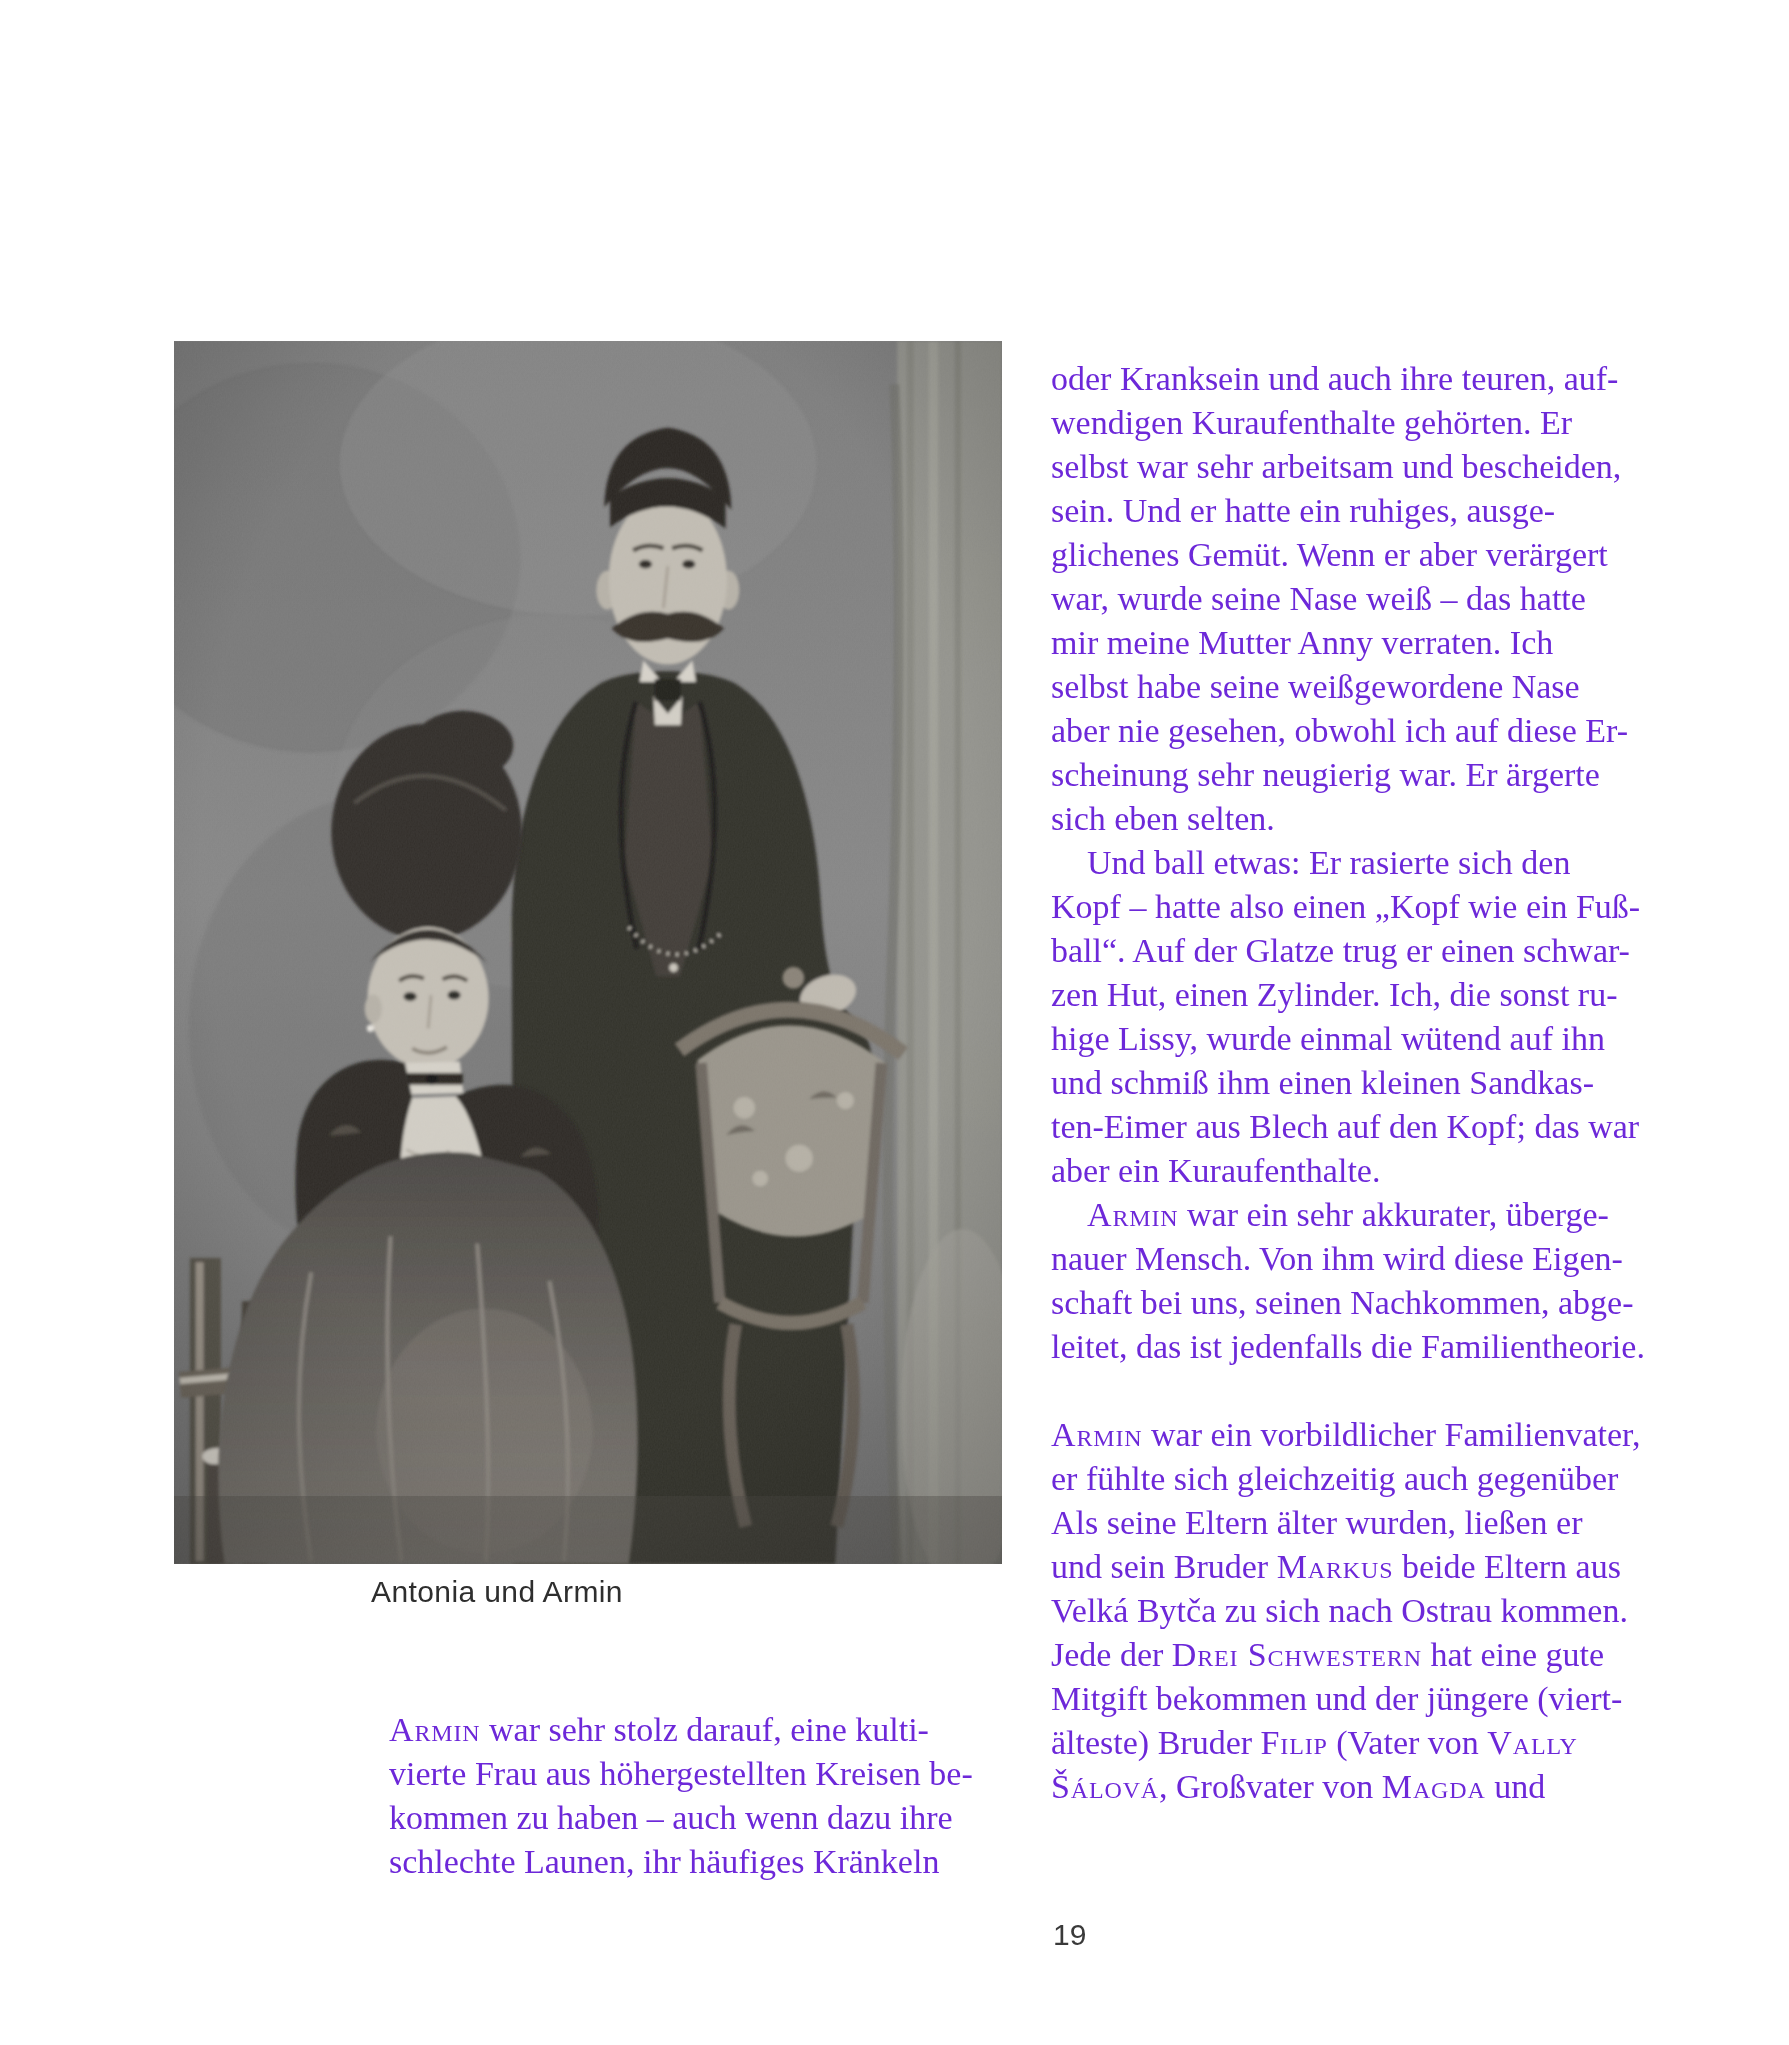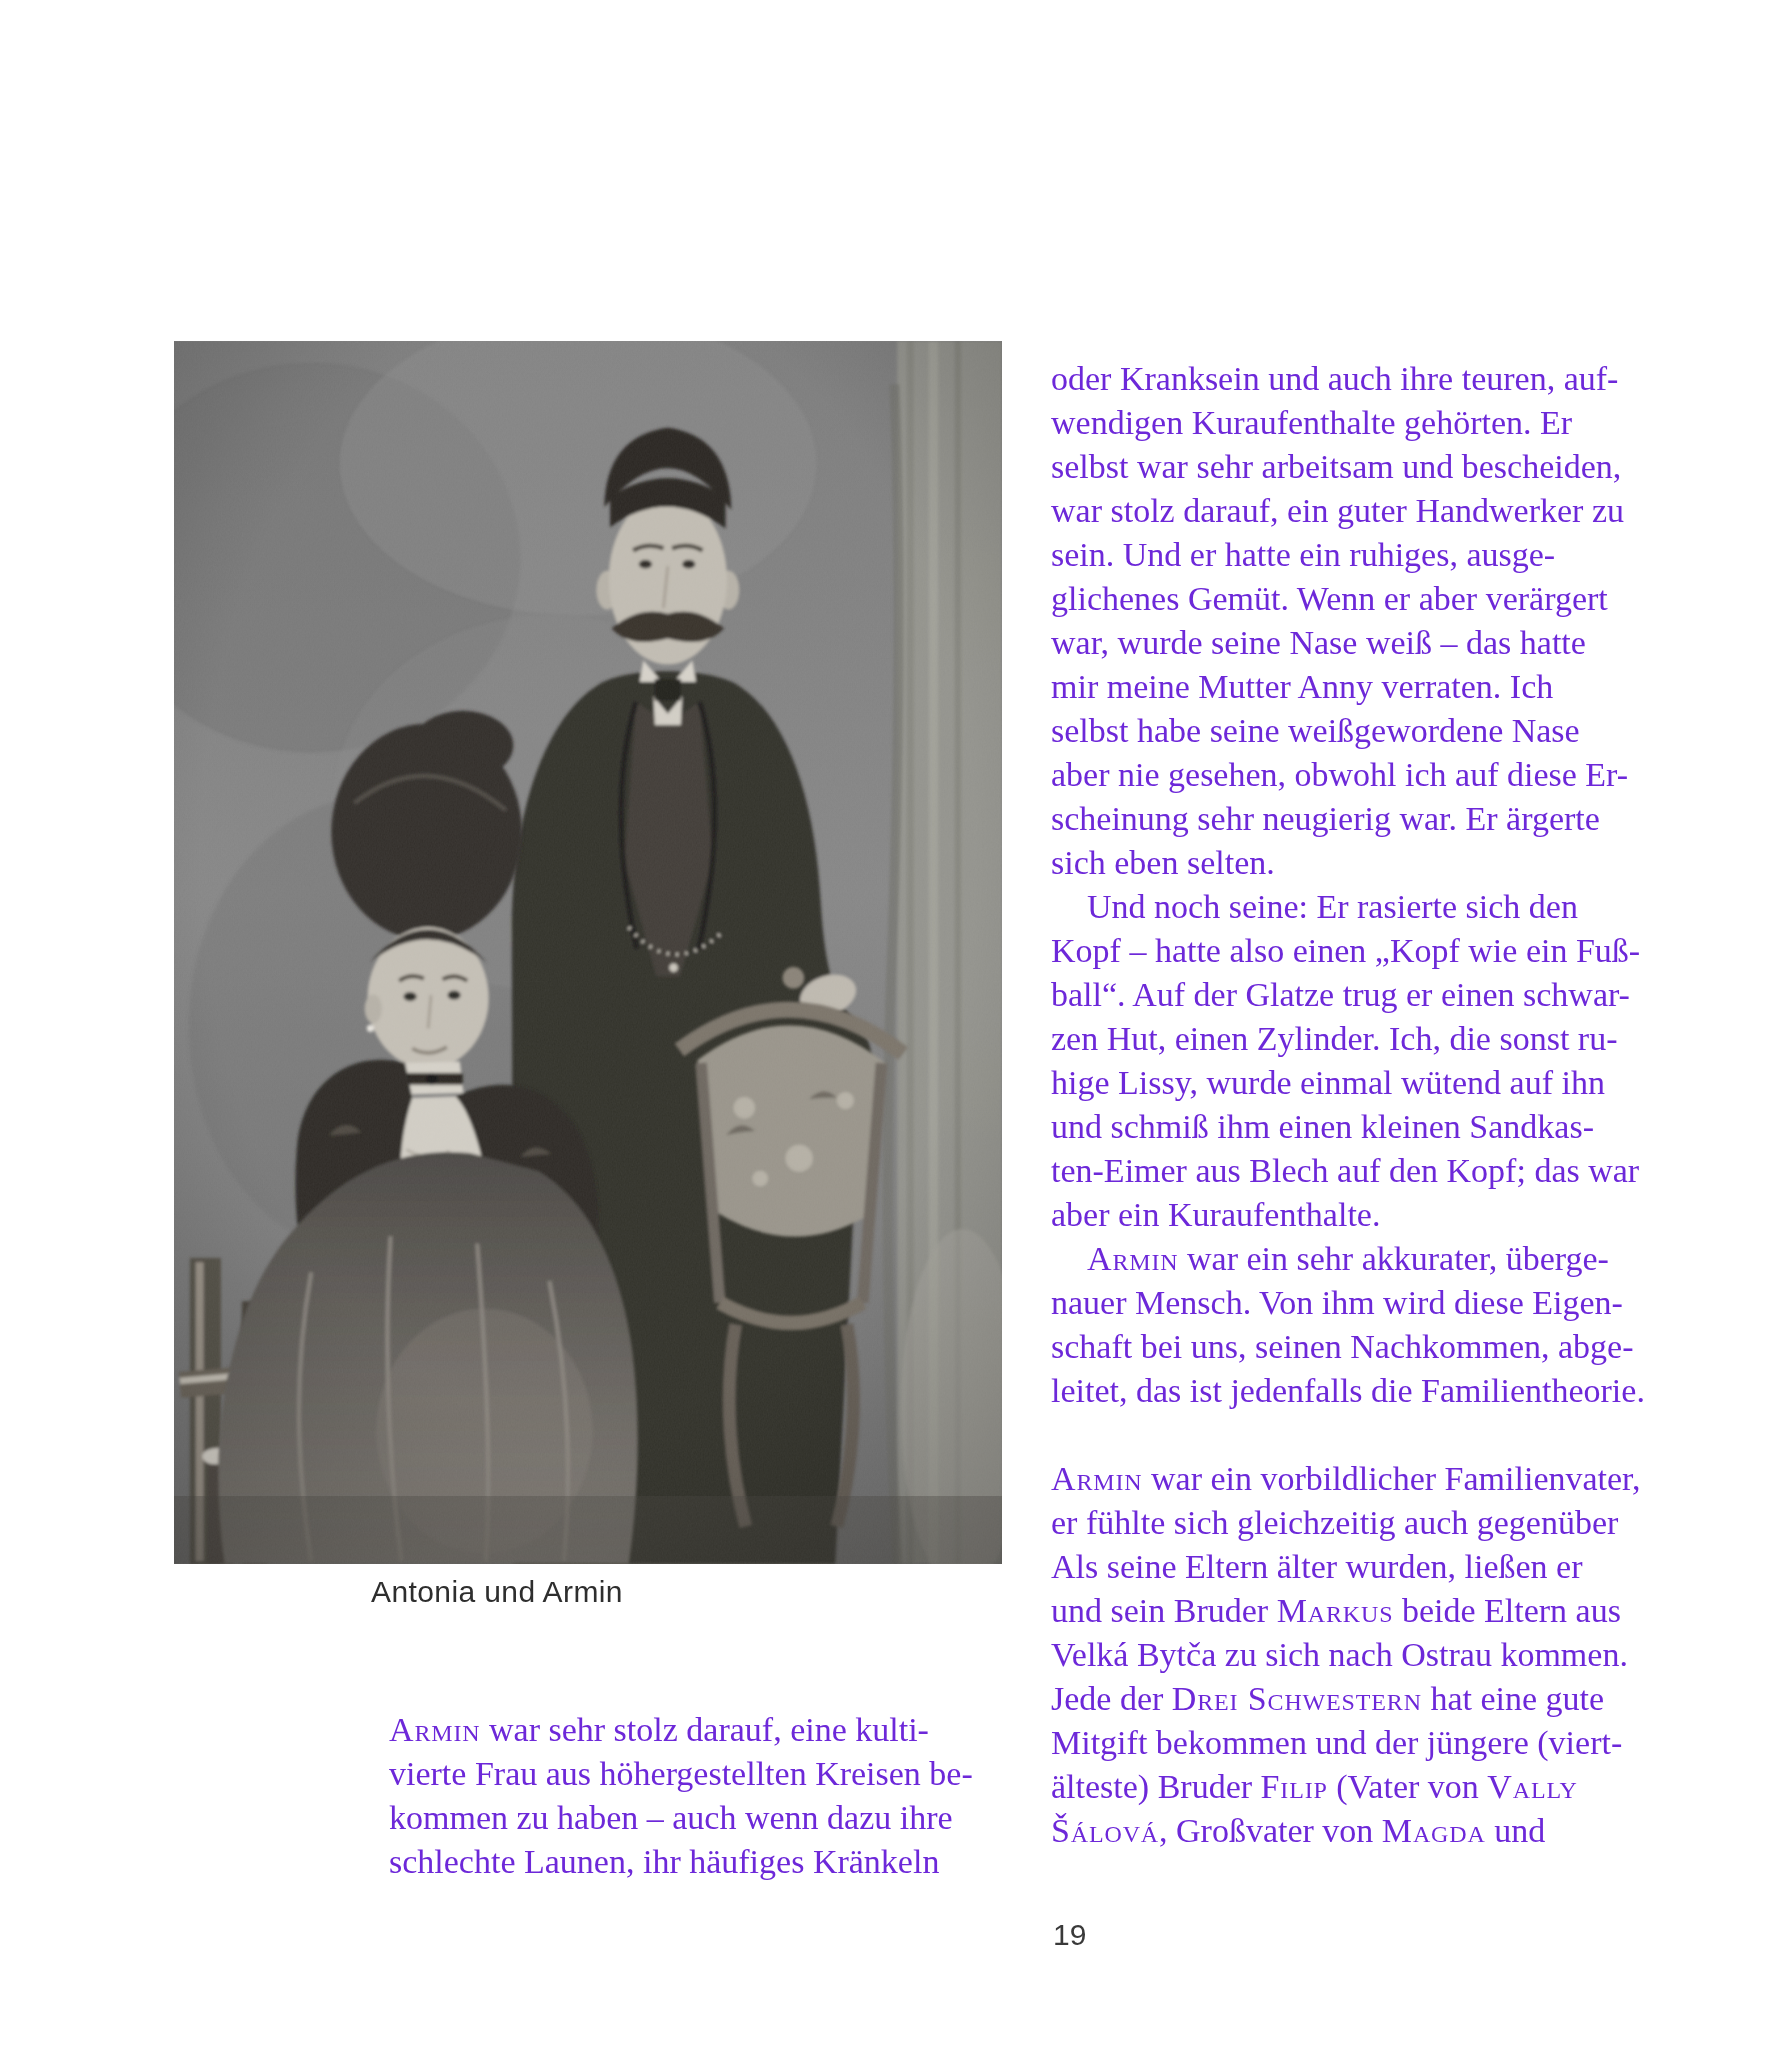--- a/index.html
+++ b/index.html
@@ -193,30 +193,29 @@
 <div class="col left-col" id="left-col">
     <div class="line"><span class="sc">Armin</span><span> war sehr stolz darauf, eine kulti-</span></div>
     <div class="line"><span>vierte Frau aus höhergestellten Kreisen be-</span></div>
     <div class="line"><span>kommen zu haben – auch wenn dazu ihre</span></div>
     <div class="line"><span>schlechte Launen, ihr häufiges Kränkeln</span></div>
   </div>
 <div class="col right-col" id="right-col">
     <div class="line"><span>oder Kranksein und auch ihre teuren, auf-</span></div>
     <div class="line"><span>wendigen Kuraufenthalte gehörten. Er</span></div>
     <div class="line"><span>selbst war sehr arbeitsam und bescheiden,</span></div>
-    <div class="line"><span>war stolz darauf, ein guter Handwerker zu</span></div>
     <div class="line"><span>sein. Und er hatte ein ruhiges, ausge-</span></div>
     <div class="line"><span>glichenes Gemüt. Wenn er aber verärgert</span></div>
     <div class="line"><span>war, wurde seine Nase weiß – das hatte</span></div>
     <div class="line"><span>mir meine Mutter Anny verraten. Ich</span></div>
     <div class="line"><span>selbst habe seine weißgewordene Nase</span></div>
     <div class="line"><span>aber nie gesehen, obwohl ich auf diese Er-</span></div>
     <div class="line"><span>scheinung sehr neugierig war. Er ärgerte</span></div>
     <div class="line"><span>sich eben selten.</span></div>
-    <div class="line indent"><span>Und noch seine: Er rasierte sich den</span></div>
+    <div class="line indent"><span>Und ball etwas: Er rasierte sich den</span></div>
     <div class="line"><span>Kopf – hatte also einen „Kopf wie ein Fuß-</span></div>
     <div class="line"><span>ball“. Auf der Glatze trug er einen schwar-</span></div>
     <div class="line"><span>zen Hut, einen Zylinder. Ich, die sonst ru-</span></div>
     <div class="line"><span>hige Lissy, wurde einmal wütend auf ihn</span></div>
     <div class="line"><span>und schmiß ihm einen kleinen Sandkas-</span></div>
     <div class="line"><span>ten-Eimer aus Blech auf den Kopf; das war</span></div>
     <div class="line"><span>aber ein Kuraufenthalte.</span></div>
     <div class="line indent"><span class="sc">Armin</span><span> war ein sehr akkurater, überge-</span></div>
     <div class="line"><span>nauer Mensch. Von ihm wird diese Eigen-</span></div>
     <div class="line"><span>schaft bei uns, seinen Nachkommen, abge-</span></div>

